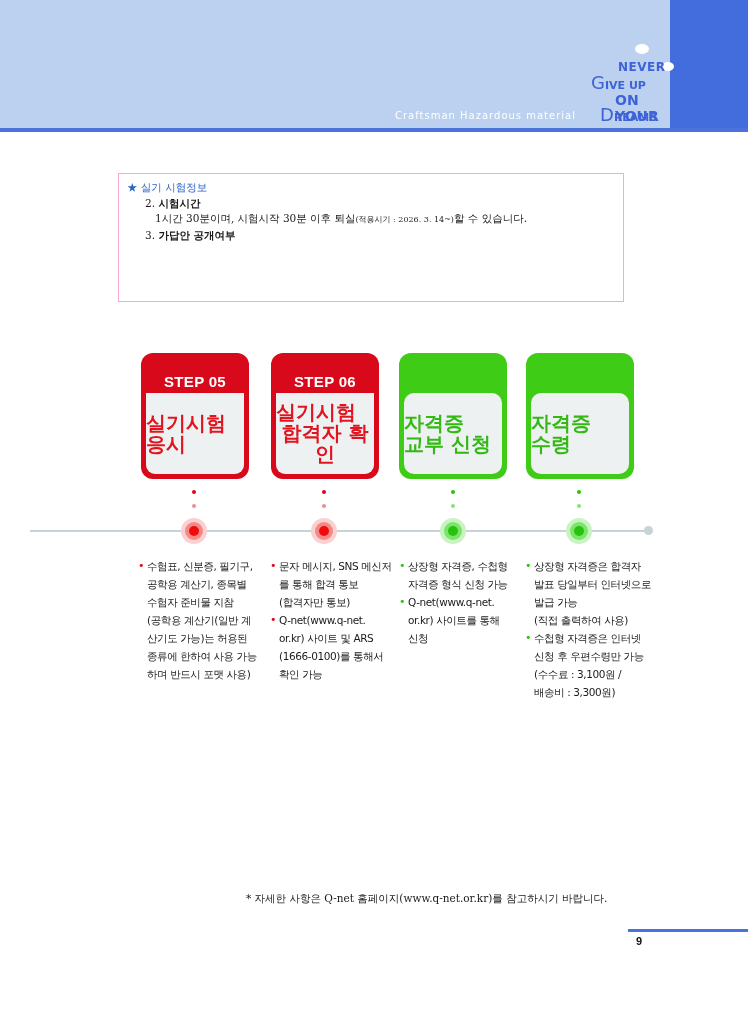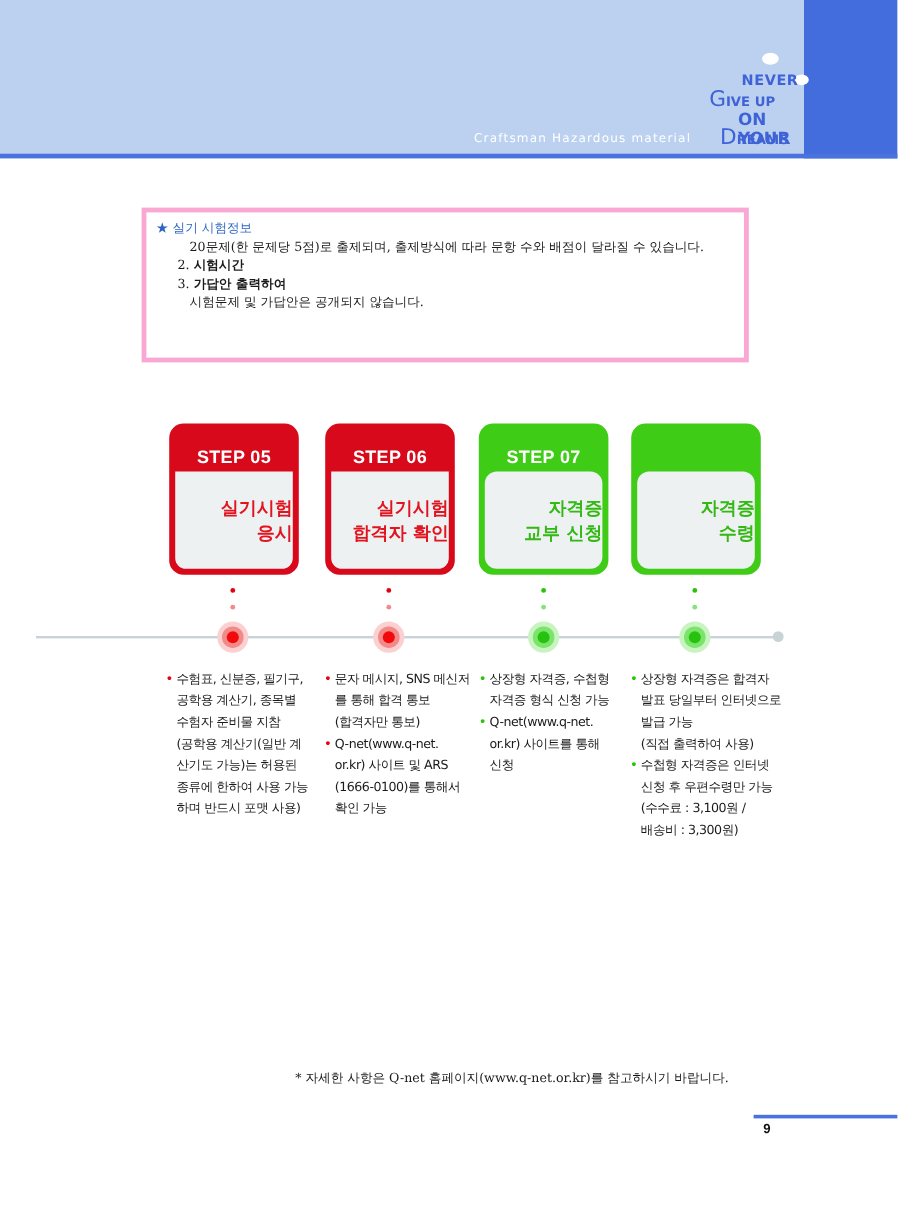--- a/index.html
+++ b/index.html
@@ -15,32 +15,32 @@
   .motto { position: absolute; left: 588px; top: 42px; width: 90px; height: 84px; color: #3f63d6; font-family: "DejaVu Sans", sans-serif; font-weight: bold; }
   .motto .w1 { position: absolute; left: 30px; top: 18px; font-size: 12px; letter-spacing: 0.5px; }
   .motto .w2 { position: absolute; left: 3px; top: 30px; font-size: 11px; }
   .motto .w2 .big { font-size: 18px; font-weight: normal; }
   .motto .w3 { position: absolute; left: 27px; top: 50px; font-size: 14px; }
   .motto .w4 { position: absolute; left: 12px; top: 62px; font-size: 11px; }
   .motto .w4 .big { font-size: 18px; font-weight: normal; }
   .cloud { position: absolute; background: #ffffff; border-radius: 50%; }
 
   
-  .info-box { position: absolute; left: 118px; top: 173px; width: 506px; height: 129px; border: 4px solid #f9a8d4; padding: 6px 8px; font-family: "DejaVu Serif", "Liberation Serif", serif; font-size: 10.5px; line-height: 15.5px; }
+  .info-box { position: absolute; left: 118px; top: 173px; width: 506px; height: 129px; border: 1px solid #f9a8d4; padding: 6px 8px; font-family: "DejaVu Serif", "Liberation Serif", serif; font-size: 10.5px; line-height: 15.5px; }
   .info-title { color: #2c66c4; }
   .info-item { padding-left: 18px; }
   .info-item .num { font-weight: normal; }
   .info-item .head { font-weight: bold; }
   .info-desc { padding-left: 28px; }
   .small { font-size: 8px; }
 
   
   .step { position: absolute; top: 353px; width: 108px; height: 126px; border-radius: 12px; }
   .step .step-head { height: 56px; display: flex; align-items: center; justify-content: center; color: #fff; font-weight: bold; font-family: "Liberation Sans", sans-serif; font-size: 15px; letter-spacing: 0.3px; }
-  .step .step-body { position: absolute; left: 5px; right: 5px; top: 40px; bottom: 5px; background: #eef1f2; border-radius: 0 0 9px 9px; display: flex; flex-direction: column; align-items: flex-end; justify-content: center; font-size: 15px; line-height: 21px; font-weight: bold; text-align: center; }
+  .step .step-body { position: absolute; left: 5px; right: 5px; top: 40px; bottom: 5px; background: #eef1f2; border-radius: 0 0 9px 9px; display: flex; flex-direction: column; align-items: flex-start; justify-content: center; font-size: 20px; line-height: 21px; font-weight: bold; text-align: center; }
   .step.red { background: #d8091a; }
   .step.red .step-body { color: #e1141f; }
   .step.green { background: #3fcc16; }
   .step.green .step-body { color: #33b814; border-radius: 10px; }
 
   
   .timeline { position: absolute; left: 30px; top: 530px; width: 620px; height: 2px; background: #c7d3d6; }
   .tl-end { position: absolute; left: 644px; top: 526px; width: 9px; height: 9px; border-radius: 50%; background: #c7d3d6; }
   .node { position: absolute; width: 26px; height: 26px; border-radius: 50%; }
   .node .ring { position: absolute; left: 4px; top: 4px; width: 18px; height: 18px; border-radius: 50%; }
@@ -84,50 +84,48 @@
     <div class="w1">NEVER</div>
     <div class="w2"><span class="big">G</span><span>IVE UP</span></div>
     <div class="w3">ON YOUR</div>
     <div class="w4"><span class="big">D</span><span>REAMS</span></div>
   </div>
 </div>
 
 <div class="info-box">
   <div class="info-title">★ 실기 시험정보</div>
 
-  <div class="info-desc">20문제(한 문제당 5점)로 출제되며, 출제방식에 따라 문항 수와 배점이 달라질 수 있습니다.</div>
 
   <div class="info-item">
     <span class="num">2.</span>
     <span class="head">시험시간</span>
   </div>
+  <div class="info-desc"><span>1시간 30분이며, 시험시작 30분 이후 퇴실</span><span class="small">(적용시기 : 2026. 3. 14~)</span><span>할 수 있습니다.</span></div>
 
   <div class="info-item">
     <span class="num">3.</span>
-    <span class="head">가답안 출력하여</span>
-  </div>
-  <div class="info-desc">시험문제 및 가답안은 공개되지 않습니다.</div>
+    <span class="head">가답안 공개여부</span>
+  </div>
 </div>
 
 <div class="step red" style="left:141px;">
   <div class="step-head">STEP 05</div>
   <div class="step-body">
     <div>실기시험</div>
     <div>응시</div>
   </div>
 </div>
 <div class="step red" style="left:271px;">
   <div class="step-head">STEP 06</div>
   <div class="step-body">
     <div>실기시험</div>
     <div>합격자 확인</div>
   </div>
 </div>
 <div class="step green" style="left:399px;">
-  <div class="step-head">STEP 07</div>
   <div class="step-body">
     <div>자격증</div>
     <div>교부 신청</div>
   </div>
 </div>
 <div class="step green" style="left:526px;">
   <div class="step-body">
     <div>자격증</div>
     <div>수령</div>
   </div>

